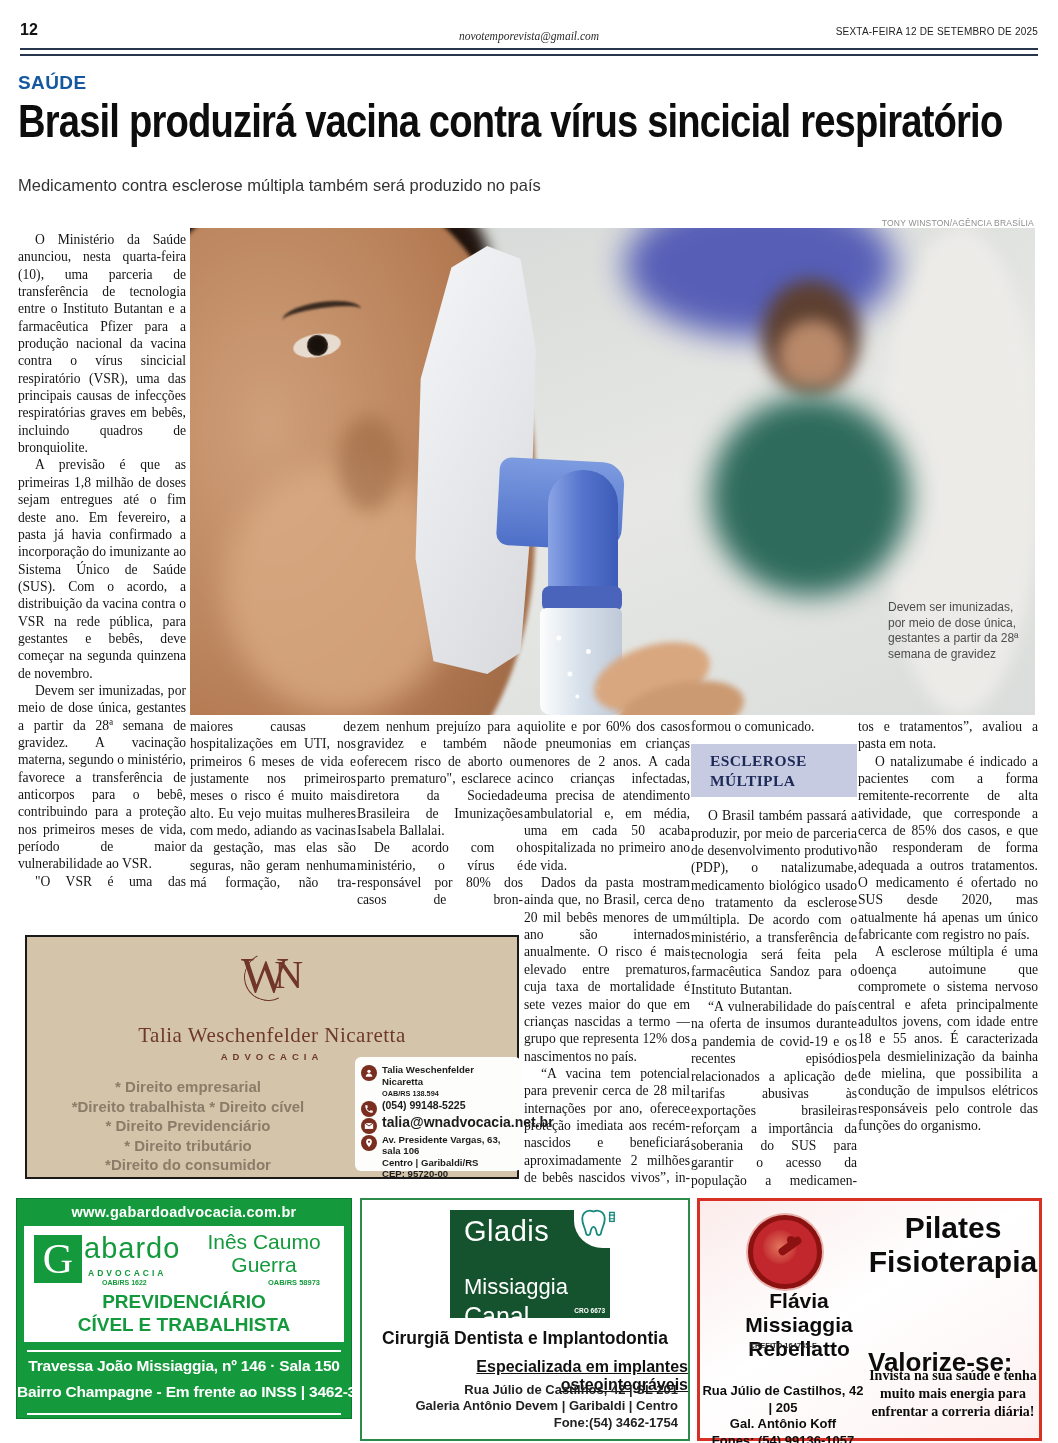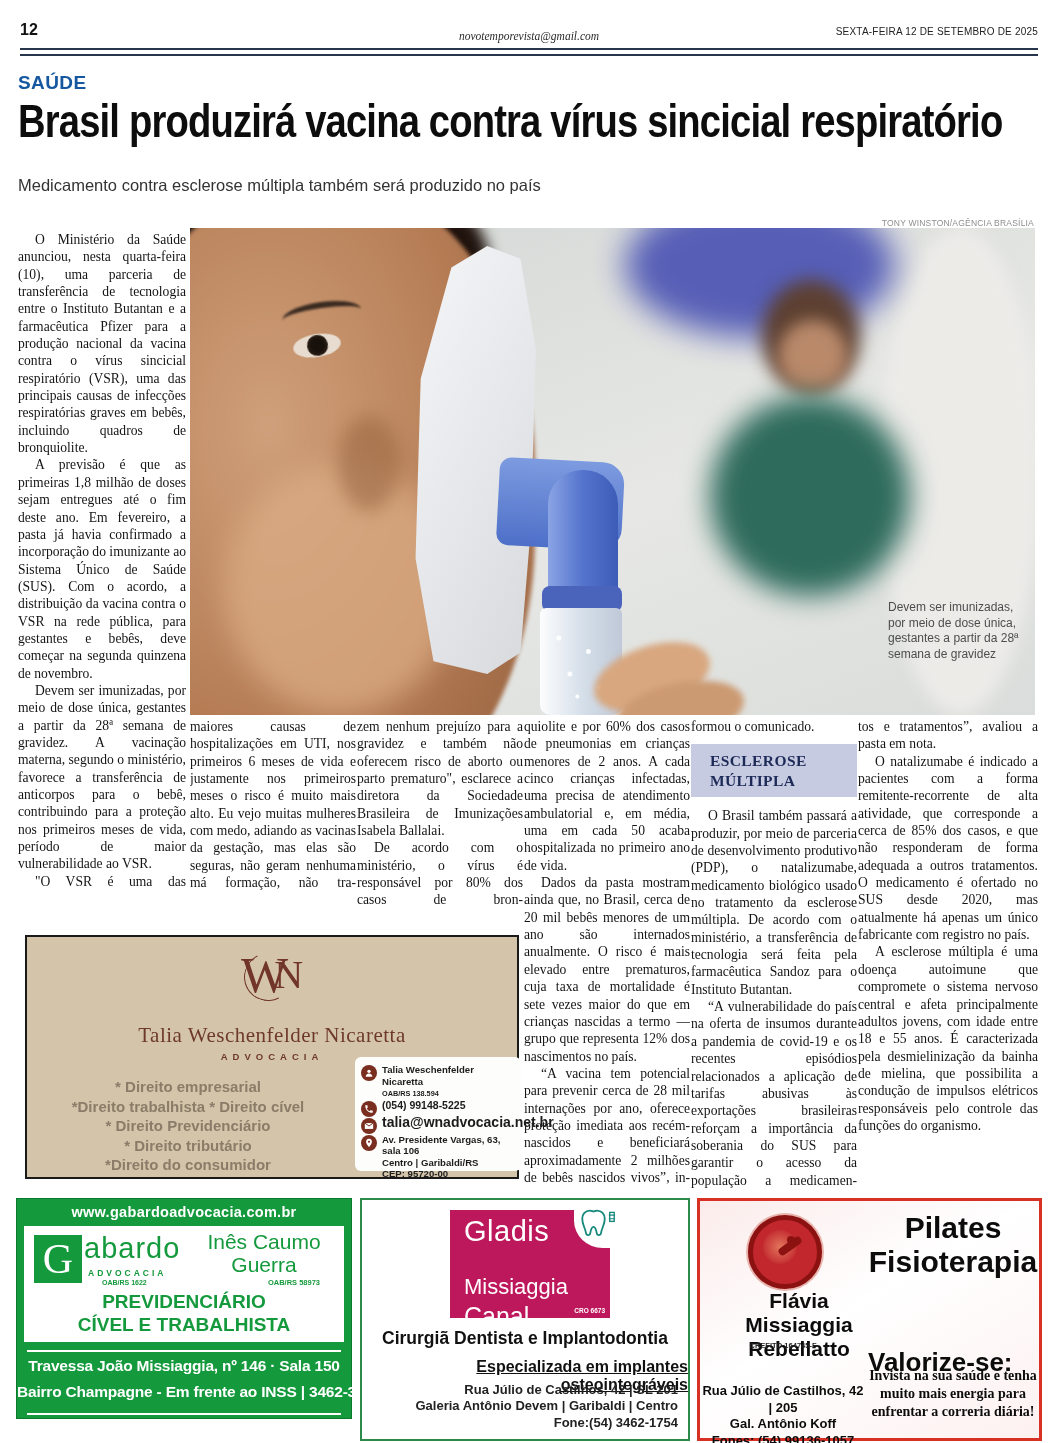--- a/index.html
+++ b/index.html
@@ -139,21 +139,21 @@
              font-weight:bold;font-size:19px;line-height:23px;}
   .gab-rule{position:absolute;left:10px;right:10px;height:2px;background:#fff;}
   .gab-addr{position:absolute;left:0;right:0;text-align:center;color:#fff;font-weight:bold;
             font-size:15.5px;letter-spacing:-.2px;white-space:nowrap;}
   .gab-branches{position:absolute;left:0;right:0;top:222px;text-align:center;color:#fff;
             font-weight:bold;font-size:15px;}
 
   
   .ad-gladis{position:absolute;left:360px;top:1198px;width:330px;height:243px;background:#fff;
              border:2px solid #2c8a4a;box-sizing:border-box;}
-  .gla-box{position:absolute;left:88px;top:10px;width:160px;height:108px;background:#be185d;color:#fff;
+  .gla-box{position:absolute;left:88px;top:10px;width:160px;height:108px;background:#14532d;color:#fff;
            padding:6px 0 0 14px;box-sizing:border-box;}
   .gla-n1{font-size:29px;line-height:30px;letter-spacing:.5px;}
   .gla-n2{font-size:22px;line-height:26px;margin-top:28px;}
   .gla-n3{font-size:25px;line-height:32px;}
   .gla-cro{position:absolute;right:5px;bottom:4px;font-size:6.5px;font-weight:bold;}
   .gla-toothwrap{position:absolute;left:212px;top:2px;width:48px;height:46px;background:#fff;
            border-radius:0 0 0 60%;display:flex;align-items:center;justify-content:center;}
   .gla-title{position:absolute;left:0;right:0;top:128px;text-align:center;color:#111;font-weight:bold;
            font-size:17.5px;}
   .gla-spec{position:absolute;left:0;right:0;top:158px;text-align:right;color:#111;font-weight:bold;

